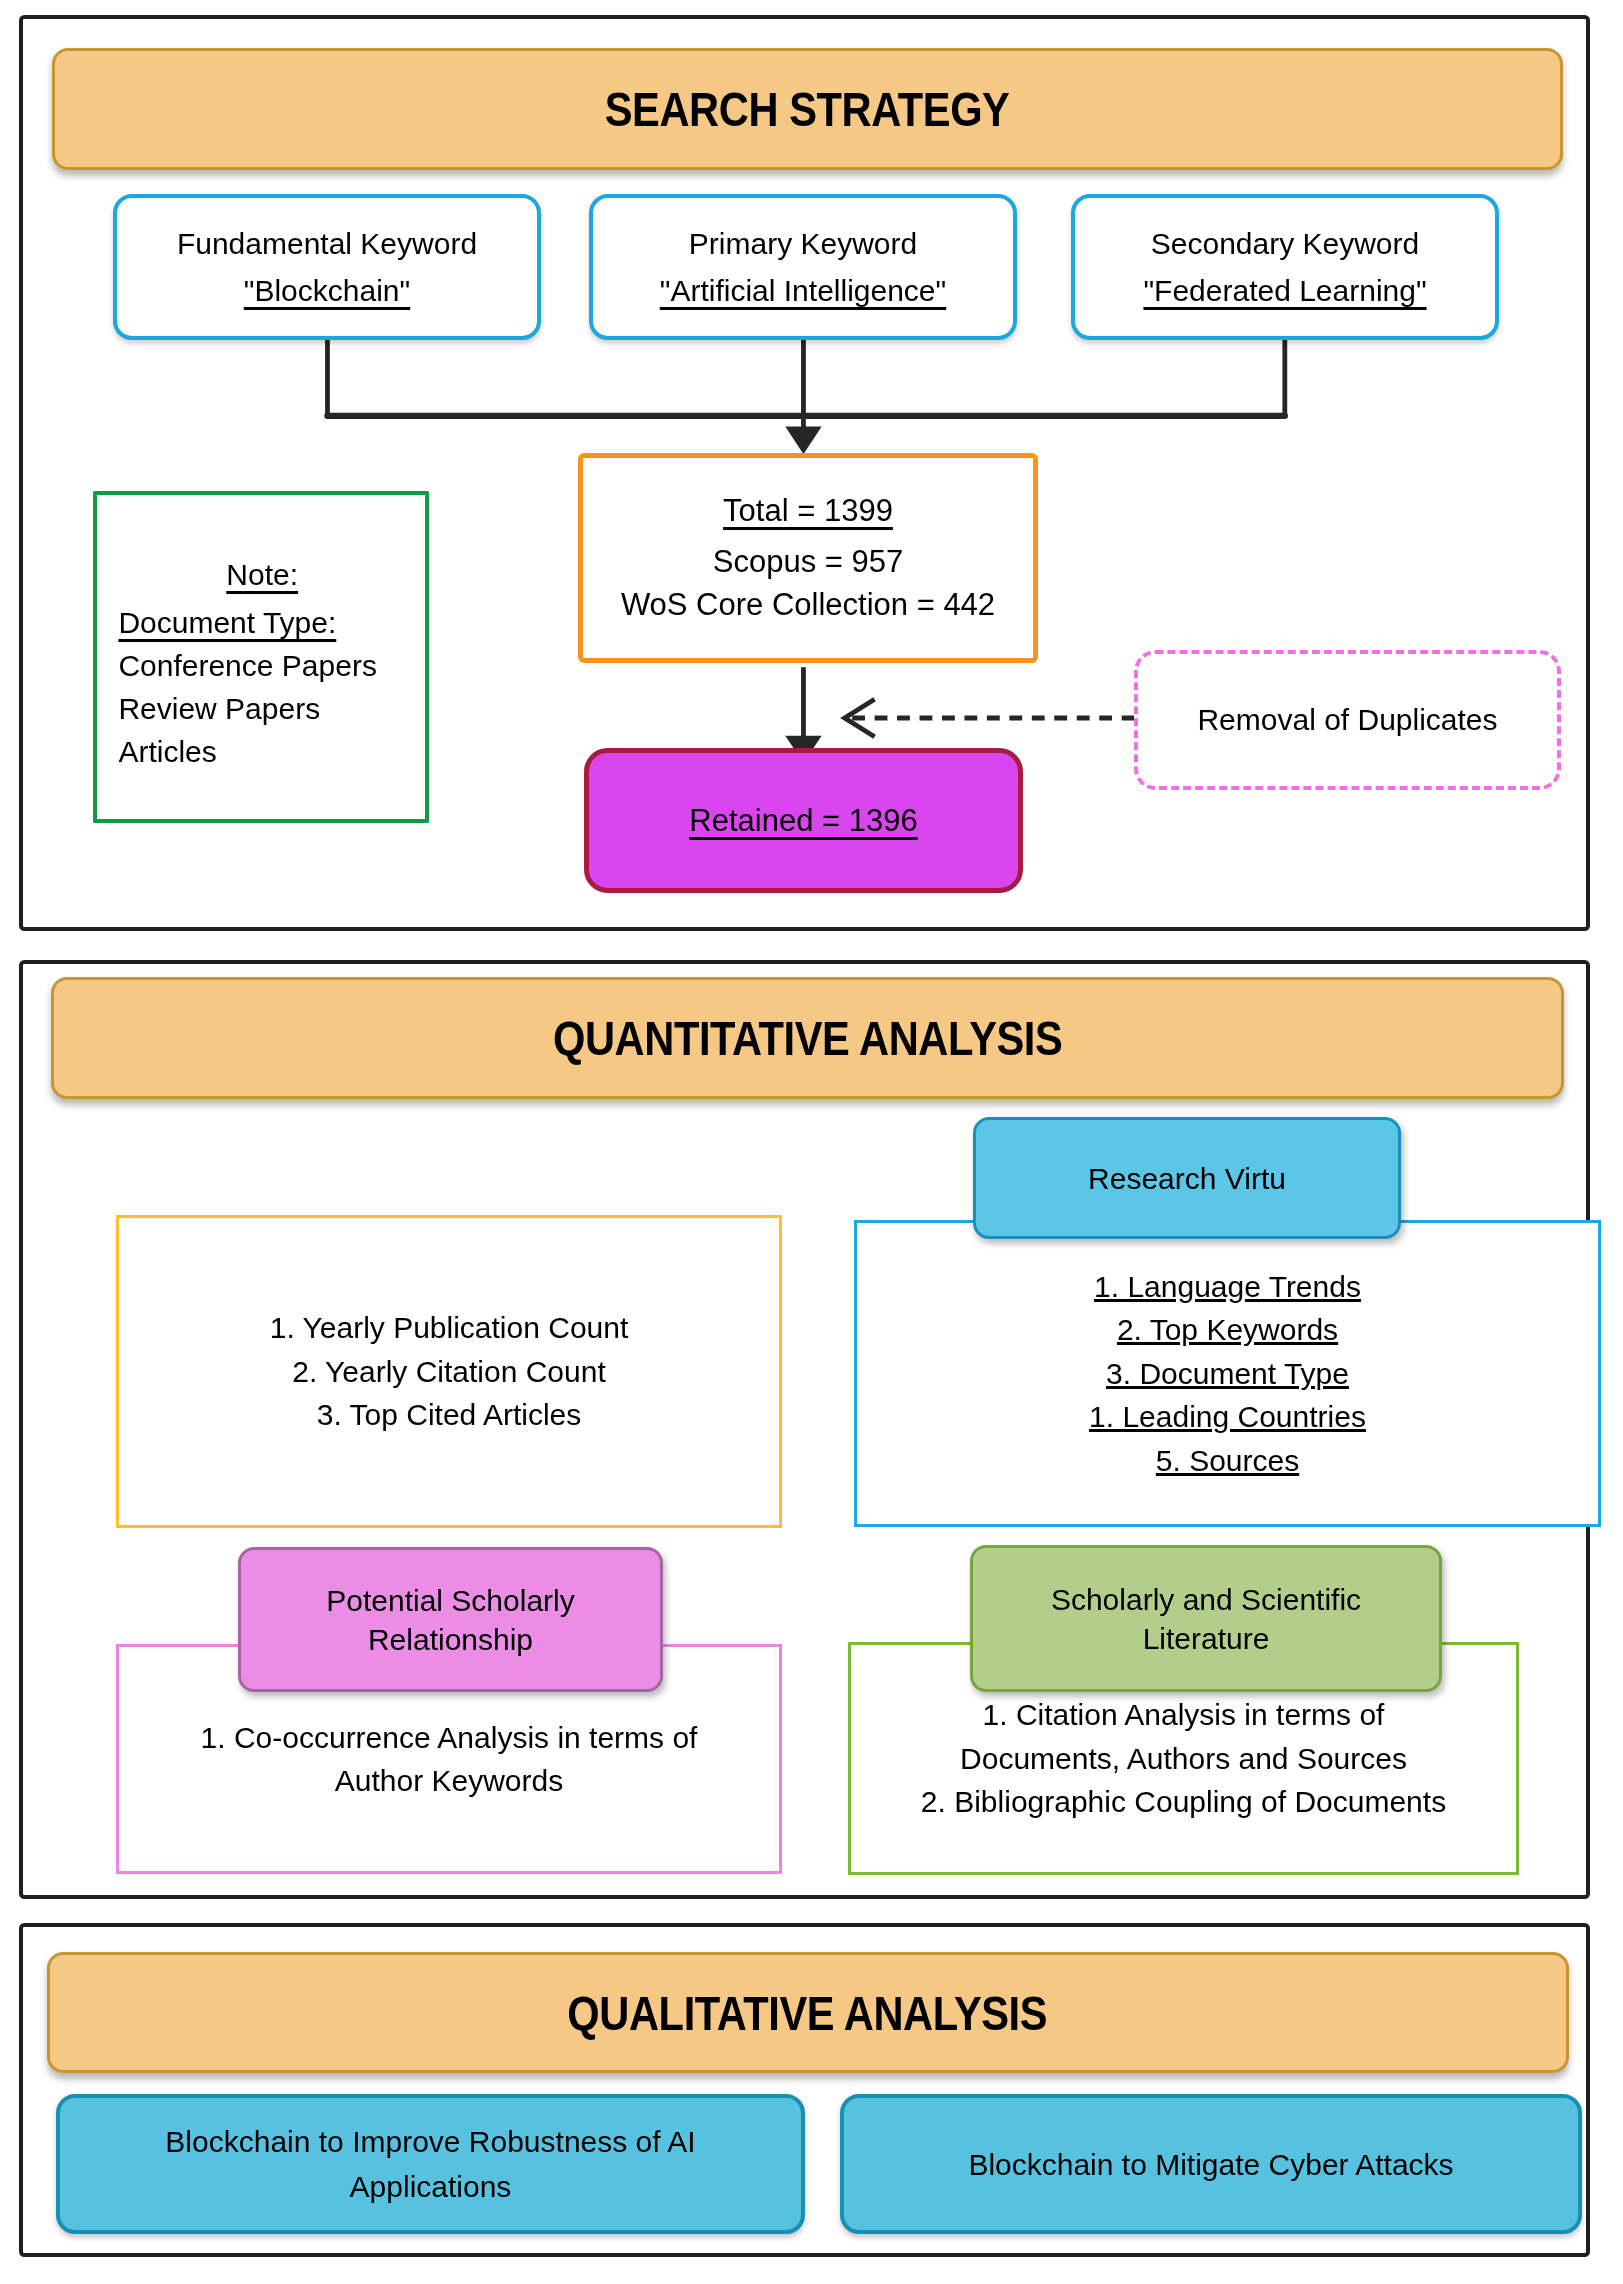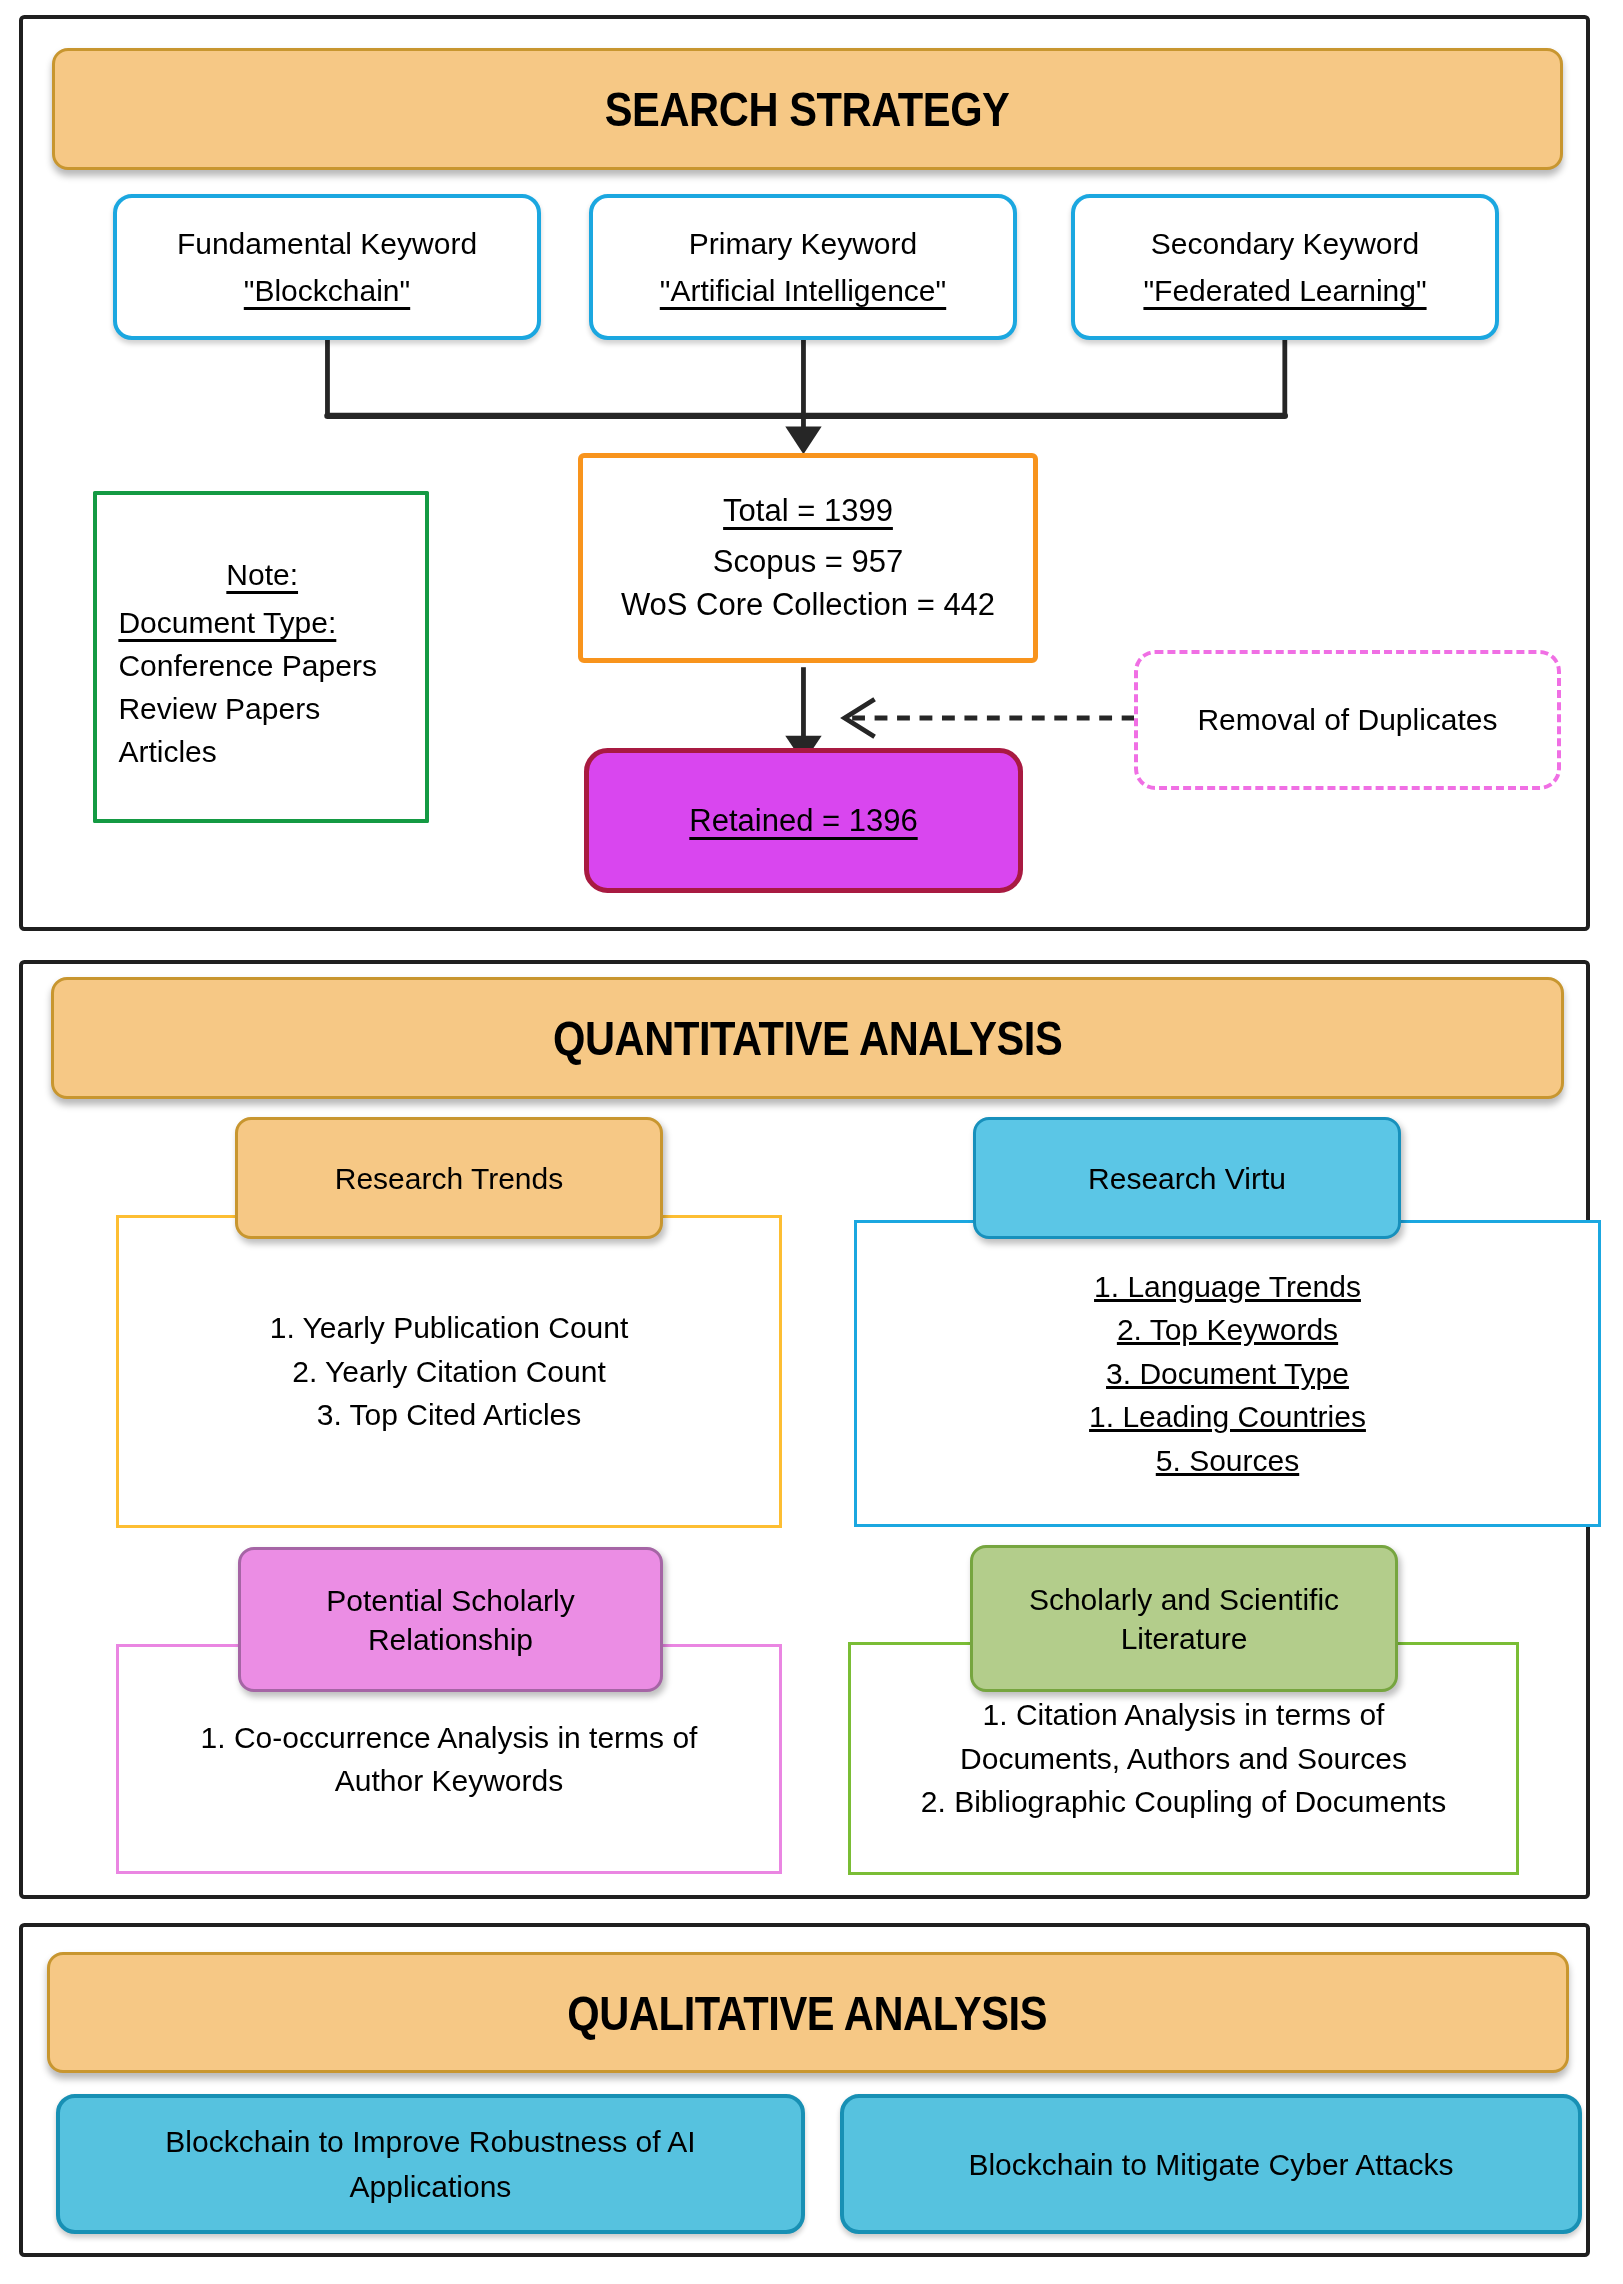--- a/index.html
+++ b/index.html
@@ -187,23 +187,20 @@
 
     <div class="banner" style="left:28px; top:13px; width:1513px; height:122px;">
       <span class="banner-text">QUANTITATIVE ANALYSIS</span>
     </div>
 
     <div class="content-box" style="left:93px; top:251px; width:666px; height:313px; border:3.2px solid #FDBE32;">
       <div>1. Yearly Publication Count</div>
       <div>2. Yearly Citation Count</div>
       <div>3. Top Cited Articles</div>
     </div>
-    <div class="pill" style="left:212px; top:153px; width:428px; height:122px; background:#F6C885; border:3.7px solid #C8962F;">
-      <span class="preline">Research Trends</span>
-    </div>
 
     <div class="content-box" style="left:831px; top:256px; width:747px; height:307px; border:3.2px solid #1BA7E0;text-decoration:underline;">
       <div>1. Language Trends</div>
       <div>2. Top Keywords</div>
       <div>3. Document Type</div>
       <div>1. Leading Countries</div>
       <div>5. Sources</div>
     </div>
     <div class="pill" style="left:950px; top:153px; width:428px; height:122px; background:#5BC6E6; border:3.7px solid #1790BC;">
       <span class="preline">Research Virtu</span>
@@ -216,21 +213,21 @@
     <div class="pill" style="left:215px; top:583px; width:425px; height:145px; background:#EB8DE4; border:3.7px solid #A565A5;">
       <span class="preline">Potential Scholarly
 Relationship</span>
     </div>
 
     <div class="content-box" style="left:825px; top:678px; width:671px; height:233px; border:3.2px solid #7ABD35;">
       <div class="preline">1. Citation Analysis in terms of
 Documents, Authors and Sources</div>
       <div class="preline">2. Bibliographic Coupling of Documents</div>
     </div>
-    <div class="pill" style="left:947px; top:581px; width:428px; height:147px; background:#B3CD8B; border:3.7px solid #76A53F;">
+    <div class="pill" style="left:947px; top:581px; width:472px; height:147px; background:#B3CD8B; border:3.7px solid #76A53F;">
       <span class="preline">Scholarly and Scientific
 Literature</span>
     </div>
   </section>
 
   <section class="frame" style="left:19px; top:1923px; width:1571px; height:334px;">
 
     <div class="banner" style="left:23.5px; top:25px; width:1522px; height:121px;">
       <span class="banner-text">QUALITATIVE ANALYSIS</span>
     </div>

